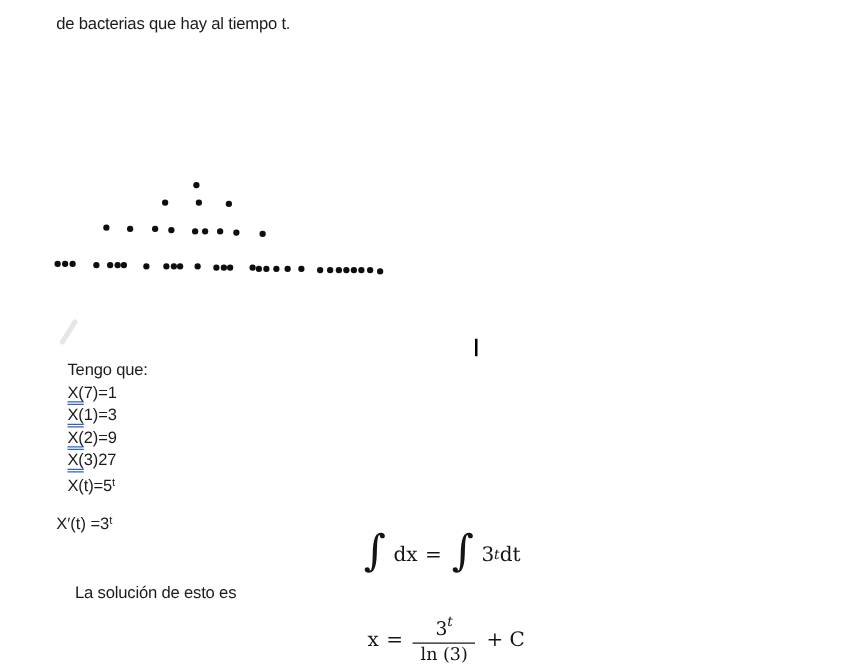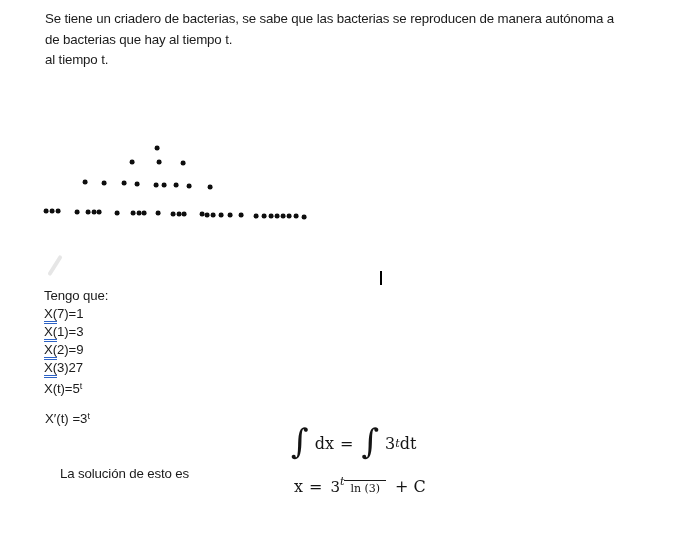--- a/index.html
+++ b/index.html
@@ -17,51 +17,49 @@
   .dots-layer { left:0; top:0; width:693px; height:536px; pointer-events:none; }
   .dot { position:absolute; width:4.8px; height:4.8px; background:#0e0e0e; border-radius:50%;
          transform:translate(-50%,-50%); }
   .smudge { left:53px; top:254px; width:4px; height:23px; background:#dcdcdc;
             transform:rotate(32deg); border-radius:2px; opacity:.7; }
 
   
   .caret { left:380px; top:271px; width:1.6px; height:14px; background:#000; }
 
   
-  .work { left:44px; top:287px; font-size:13.2px; line-height:18px; letter-spacing:-0.1px; }
+  .work { left:54px; top:287px; font-size:13.2px; line-height:18px; letter-spacing:-0.1px; }
   .gram { border-bottom:3px double #2e63c5; }
   .work sup, .deriv sup { font-size:9px; vertical-align:4px; letter-spacing:0; }
 
   .deriv { left:45px; top:411px; font-size:13.2px; }
   .sol-label { left:60px; top:466px; font-size:13.3px; letter-spacing:-0.15px; }
 
   
   .math { font-family:"DejaVu Serif", serif; color:#141414; }
   .var { }
   .up  { font-style:normal; }
   .eq1 { left:291px; top:426px; display:flex; align-items:center; font-size:16px; height:34px; }
   .eq2 { left:294px; top:476px; display:flex; align-items:center; font-size:16px; }
   .int-sign { font-style:normal; font-size:34px; line-height:30px; position:relative; top:-2px; margin-right:6px; }
   .int-sign.second { margin-left:2px; }
   .rel { font-style:normal; margin:0 6px; }
   .exp { font-style:italic; font-size:11px; vertical-align:7px; }
-  .frac { display:inline-flex; flex-direction:row; align-items:center; margin:0 2px; line-height:1.05; }
+  .frac { display:inline-flex; flex-direction:column; align-items:center; margin:16px 2px; line-height:1.05; }
   .frac-num { font-size:15px; padding-bottom:2px; }
-  .frac-den { font-size:11px; border-top:1.5px solid #1a1a1a; padding:2px 6px 0 6px; }
+  .frac-den { font-size:14px; border-top:1.5px solid #1a1a1a; padding:2px 6px 0 6px; }
   .plus { font-style:normal; margin:0 5px 0 7px; }
 </style>
 </head>
 <body>
 
 <div class="abs" style="left:0;top:0;width:693px;height:536px;"></div>
 
 <div class="abs intro">
-  <div>Se tiene un criadero de bacterias, se sabe que las bacterias se reproducen de manera autónoma a</div>
   <div>de bacterias que hay al tiempo t.</div>
-  <div>al tiempo t.</div>
 </div>
 
 <div class="abs dots-layer" id="dots-host">
     <div class="dot" style="left: 157px; top: 148px;"></div>
     <div class="dot" style="left: 132px; top: 162px;"></div>
     <div class="dot" style="left: 159px; top: 162px;"></div>
     <div class="dot" style="left: 183px; top: 163px;"></div>
     <div class="dot" style="left: 85px; top: 182px;"></div>
     <div class="dot" style="left: 104px; top: 183px;"></div>
     <div class="dot" style="left: 124px; top: 183px;"></div>

